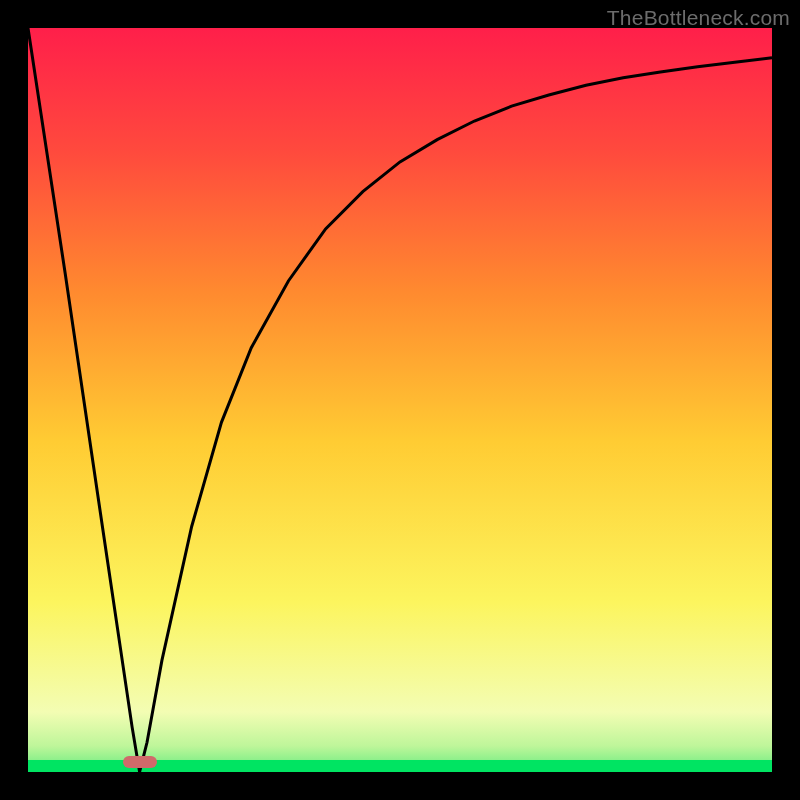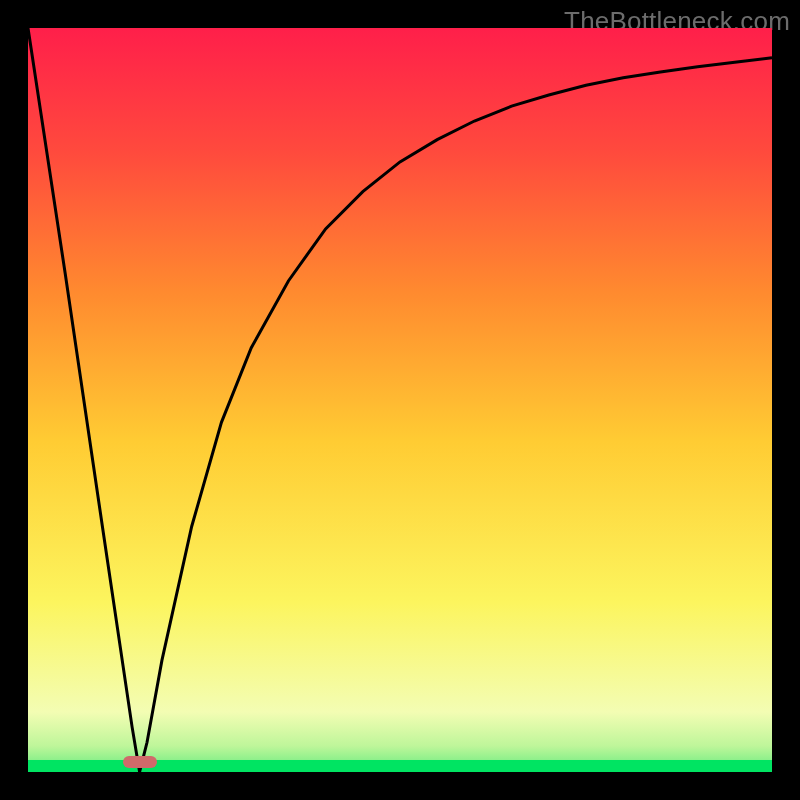--- a/index.html
+++ b/index.html
@@ -37,21 +37,21 @@
         #ff8a2f 480px,
         #ff4a3d 620px,
         #ff1f4a 744px
       );
   }
   .watermark {
     position: absolute;
     top: 6px;
     right: 10px;
     color: #6c6c6c;
-    font-size: 26px;
+    font-size: 21px;
     letter-spacing: 0.2px;
     font-weight: 500;
   }
   .marker {
     position: absolute;
     width: 34px;
     height: 12px;
     background: #d06a6a;
     border-radius: 6px;
     transform: translate(-50%, -50%);

